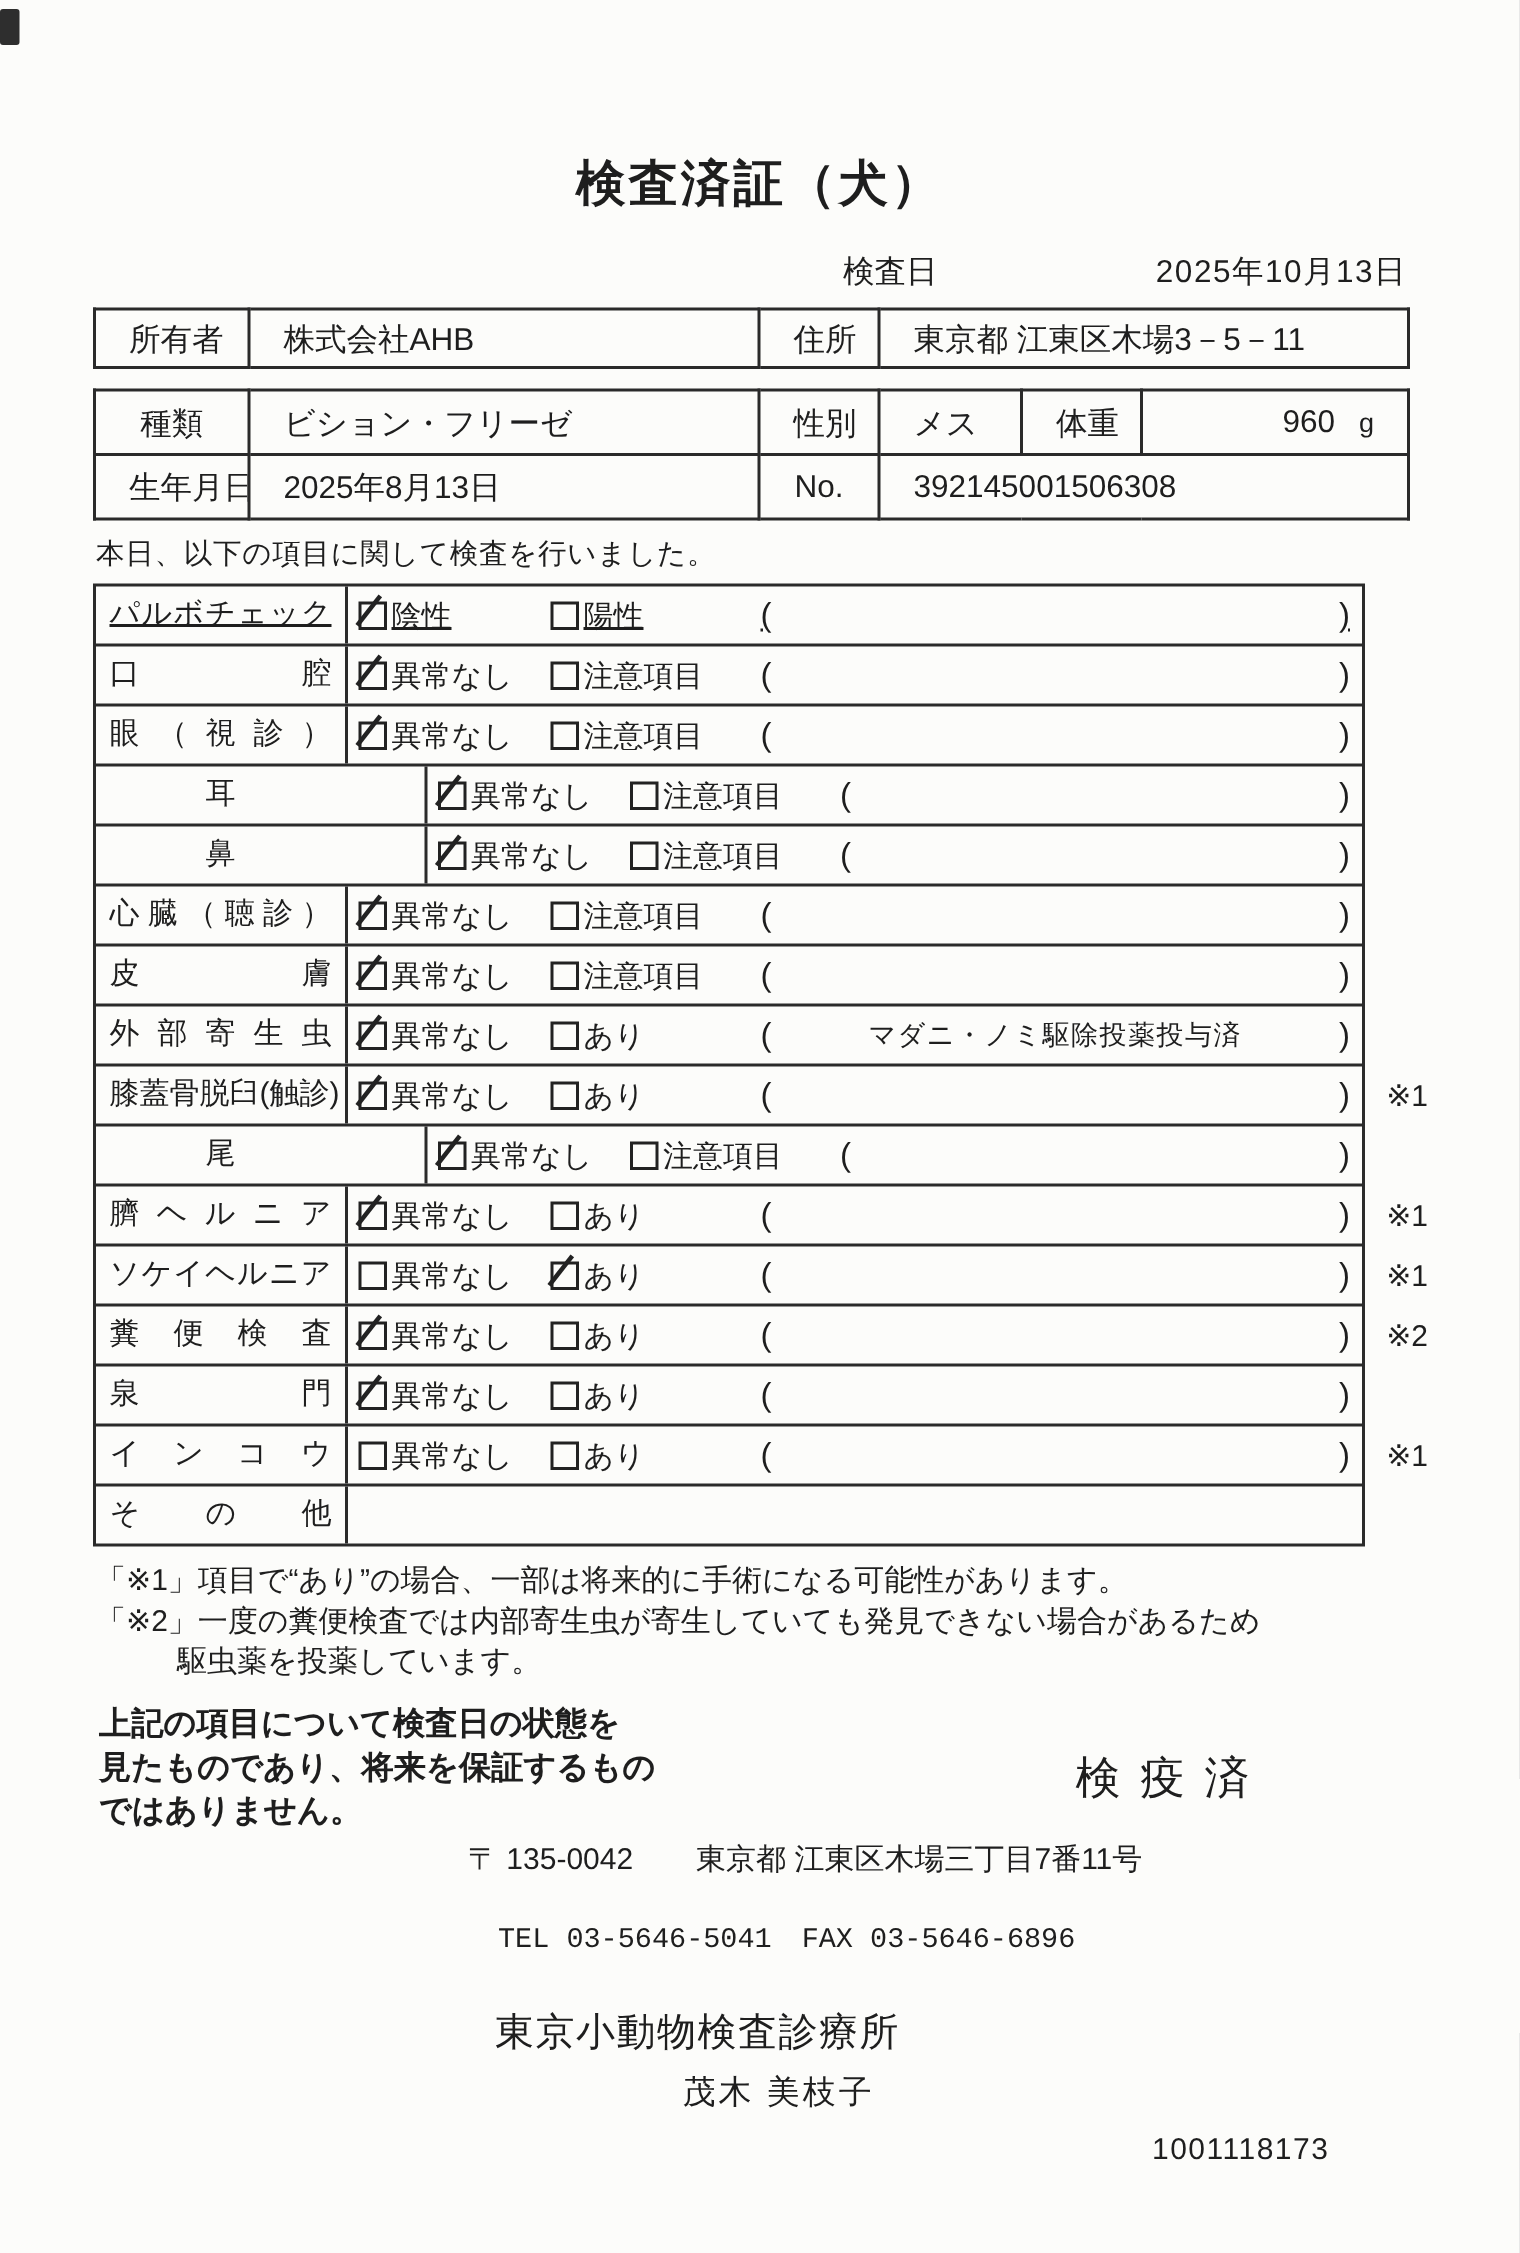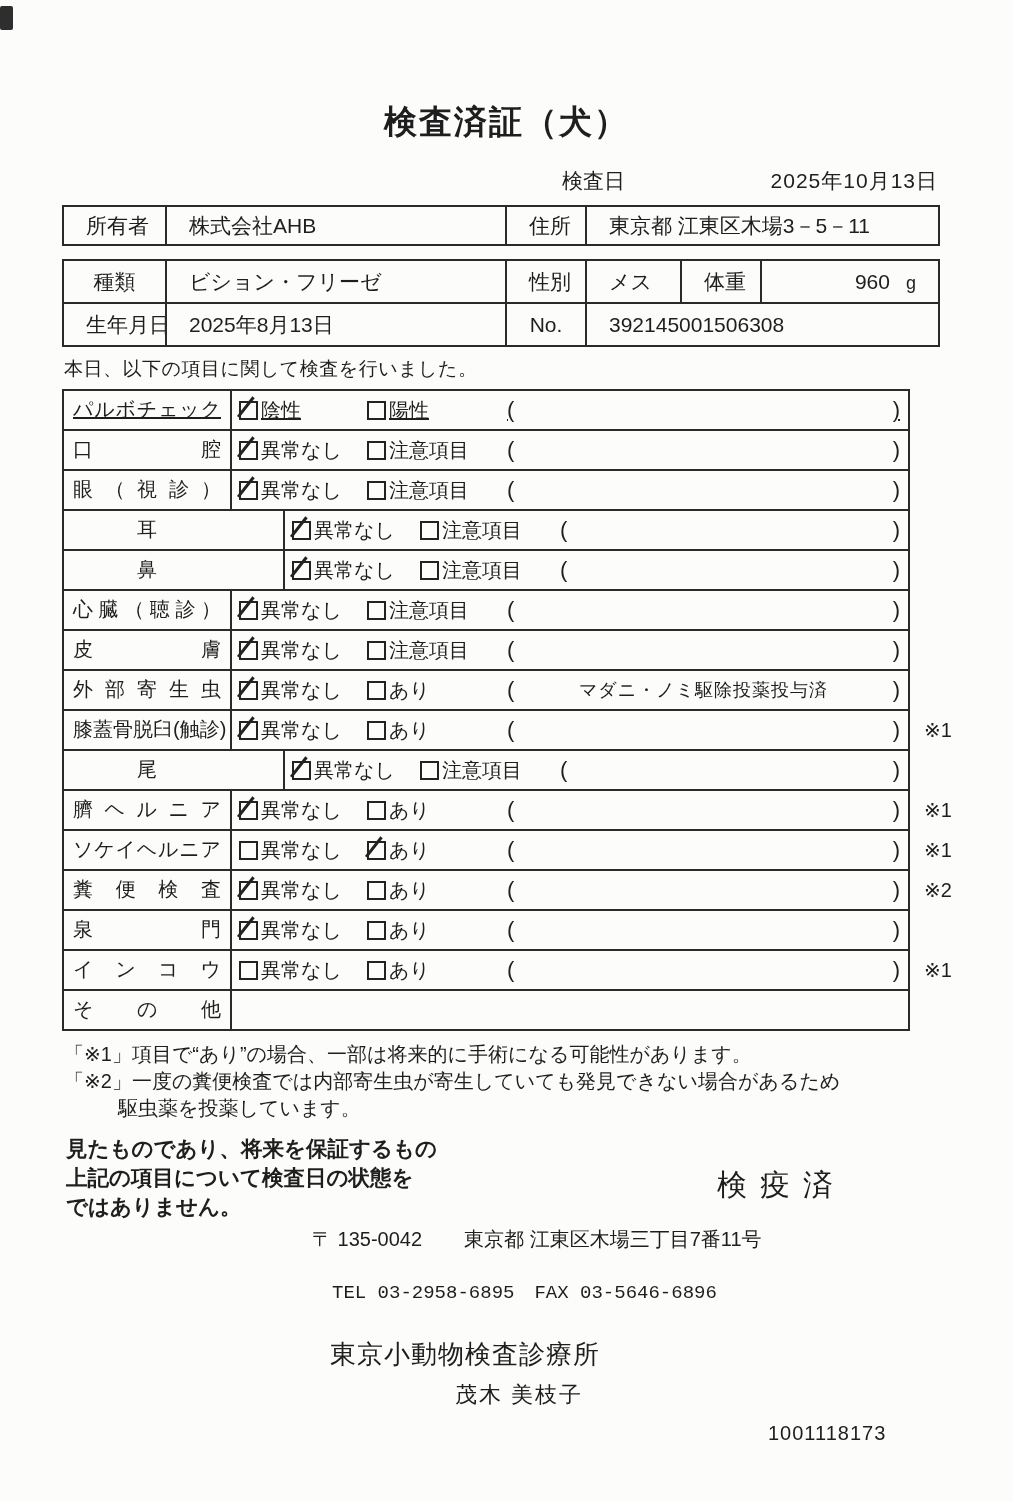--- a/index.html
+++ b/index.html
@@ -447,31 +447,31 @@
     </div>
 
   <div class="footnotes">
     <p>「※1」項目で“あり”の場合、一部は将来的に手術になる可能性があります。</p>
     <p>「※2」一度の糞便検査では内部寄生虫が寄生していても発見できない場合があるため</p>
     <p class="indent">駆虫薬を投薬しています。</p>
   </div>
 
   <div class="bottom-row">
     <div class="disclaimer">
+      <div>上記の項目について検査日の状態を</div>
       <div>見たものであり、将来を保証するもの</div>
-      <div>上記の項目について検査日の状態を</div>
       <div>ではありません。</div>
     </div>
     <div class="stamp">検疫済</div>
   </div>
 
   <p class="postal">
     <span>〒 135-0042</span><span class="addr">東京都 江東区木場三丁目7番11号</span>
   </p>
 
   <p class="telfax">
-    <span>TEL 03-2958-6895</span><span class="fax">FAX 03-5646-6896</span>
+    <span>TEL 03-5646-5041</span><span class="fax">FAX 03-5646-6896</span>
   </p>
 
   <p class="clinic-name">東京小動物検査診療所</p>
   <p class="clinic-person">茂木 美枝子</p>
   <p class="serial">1001118173</p>
 </div>
 
 </body></html>

